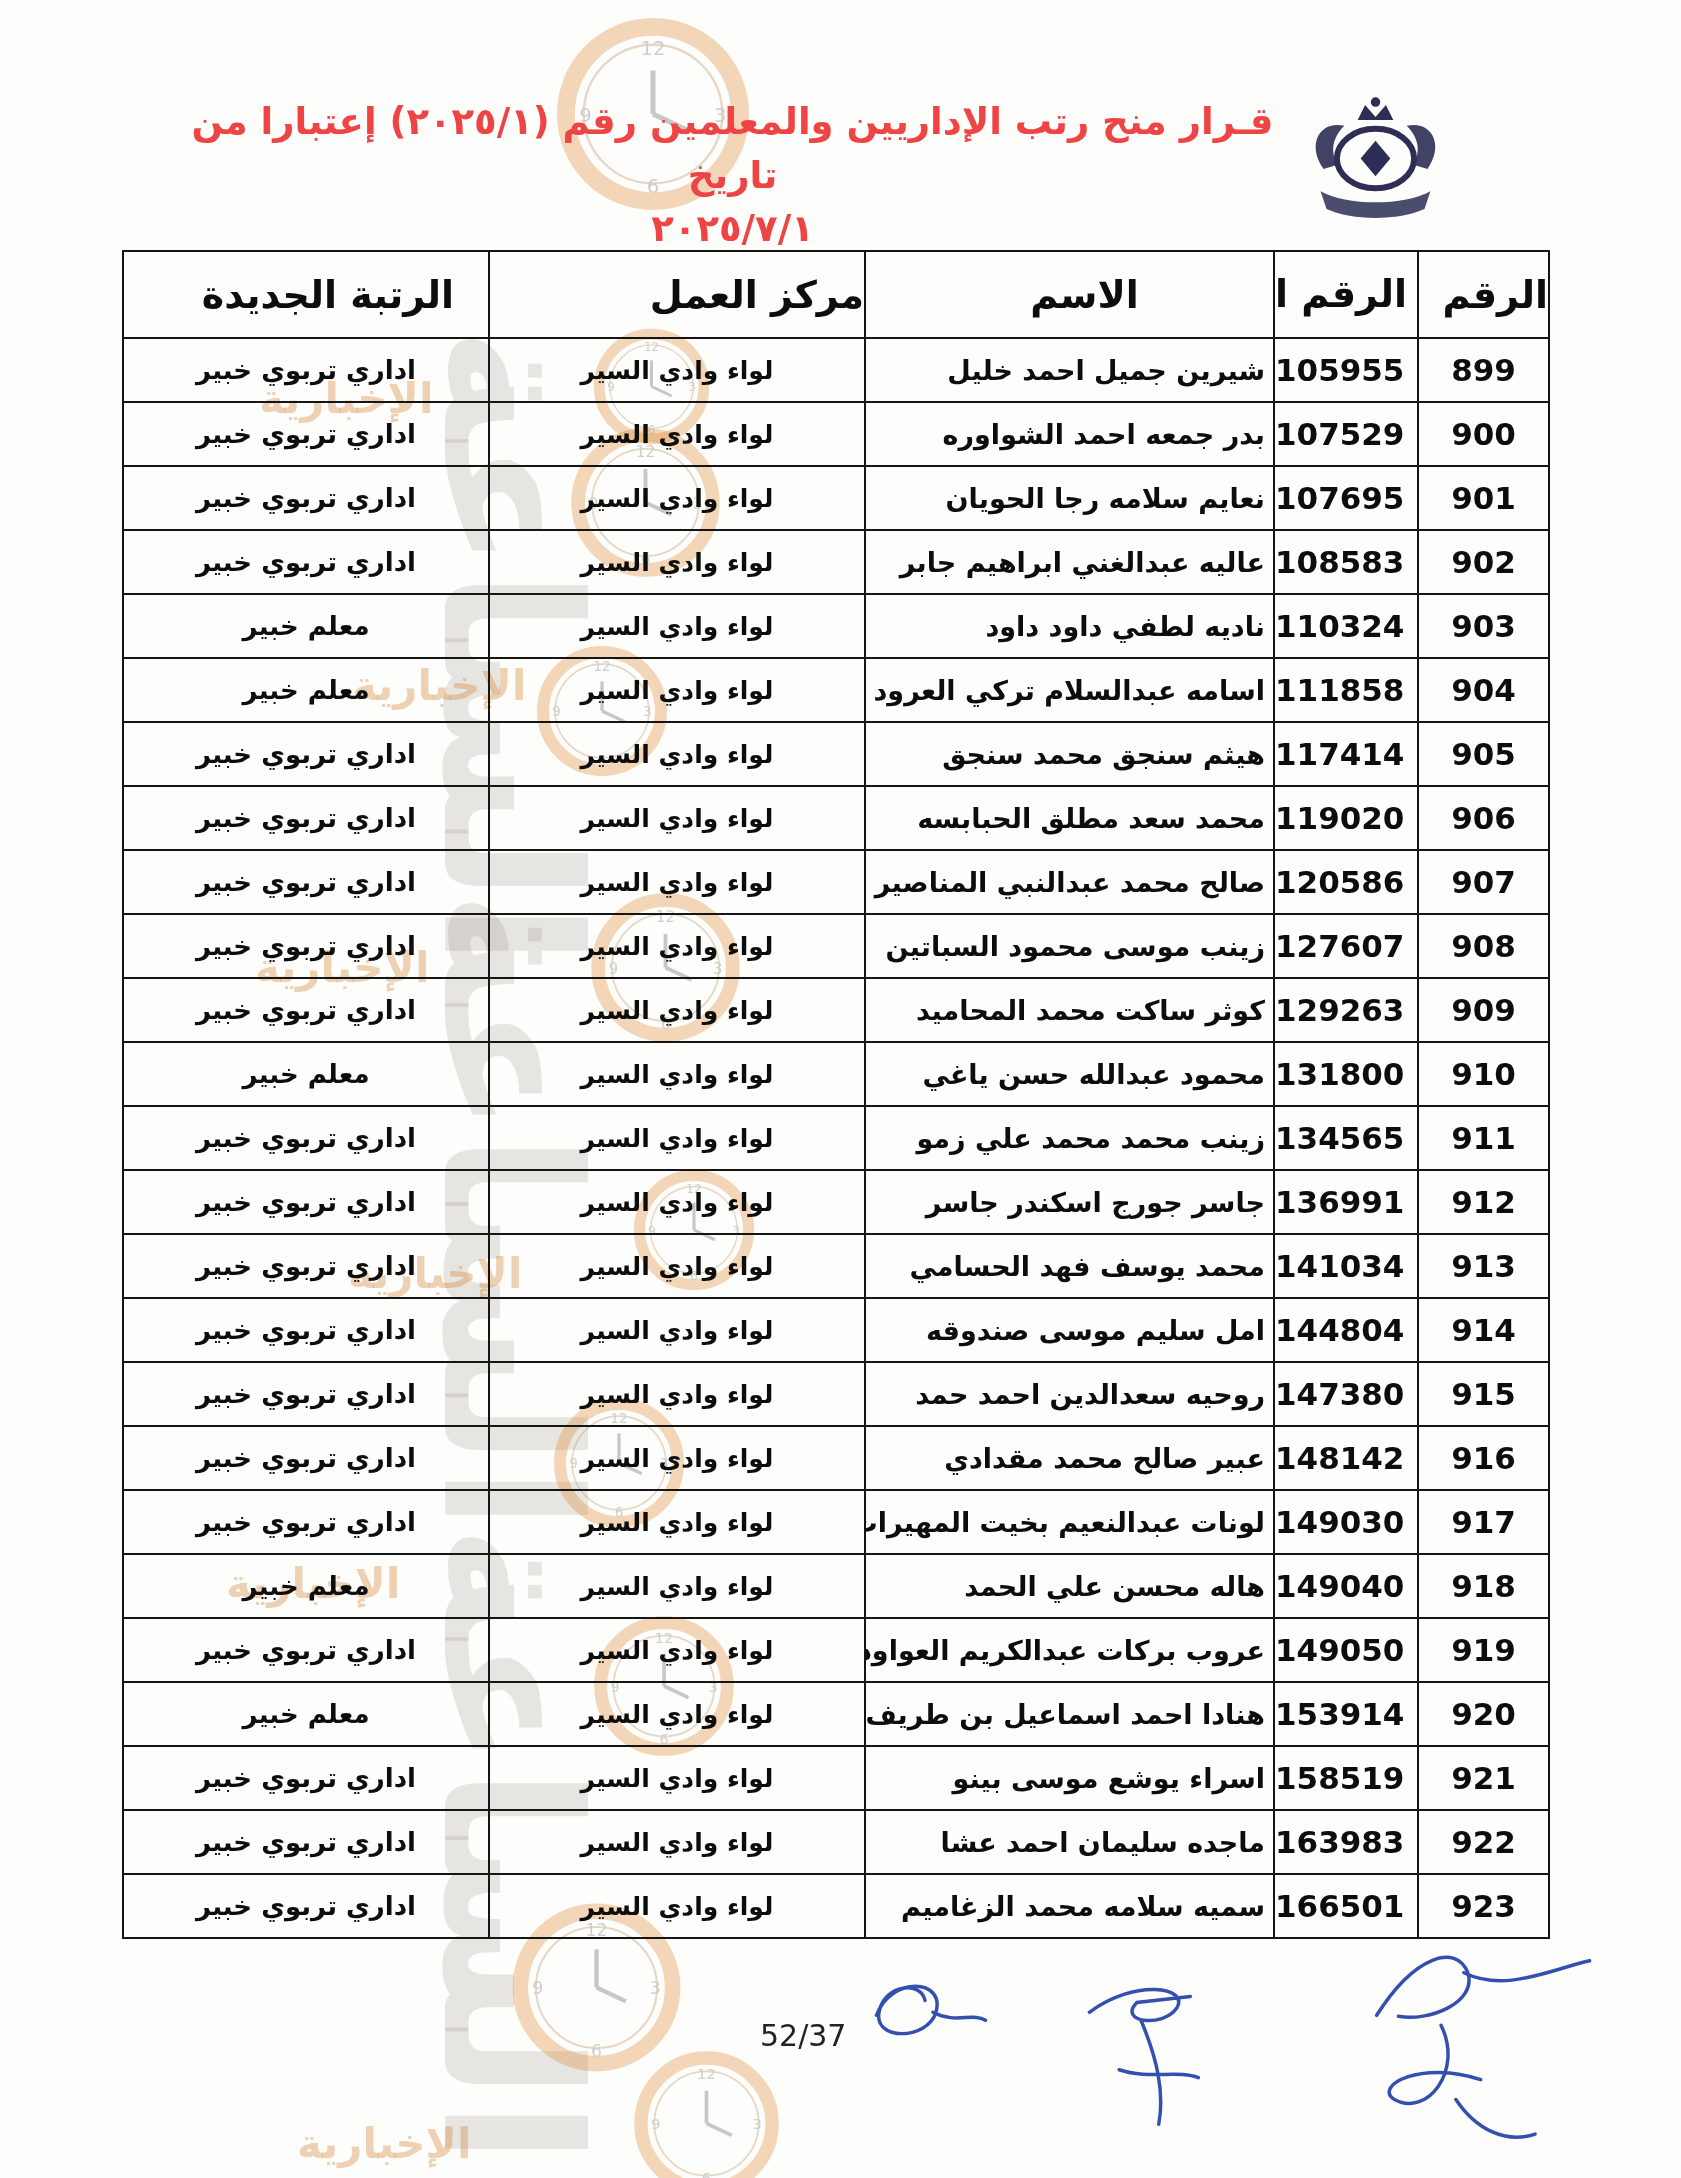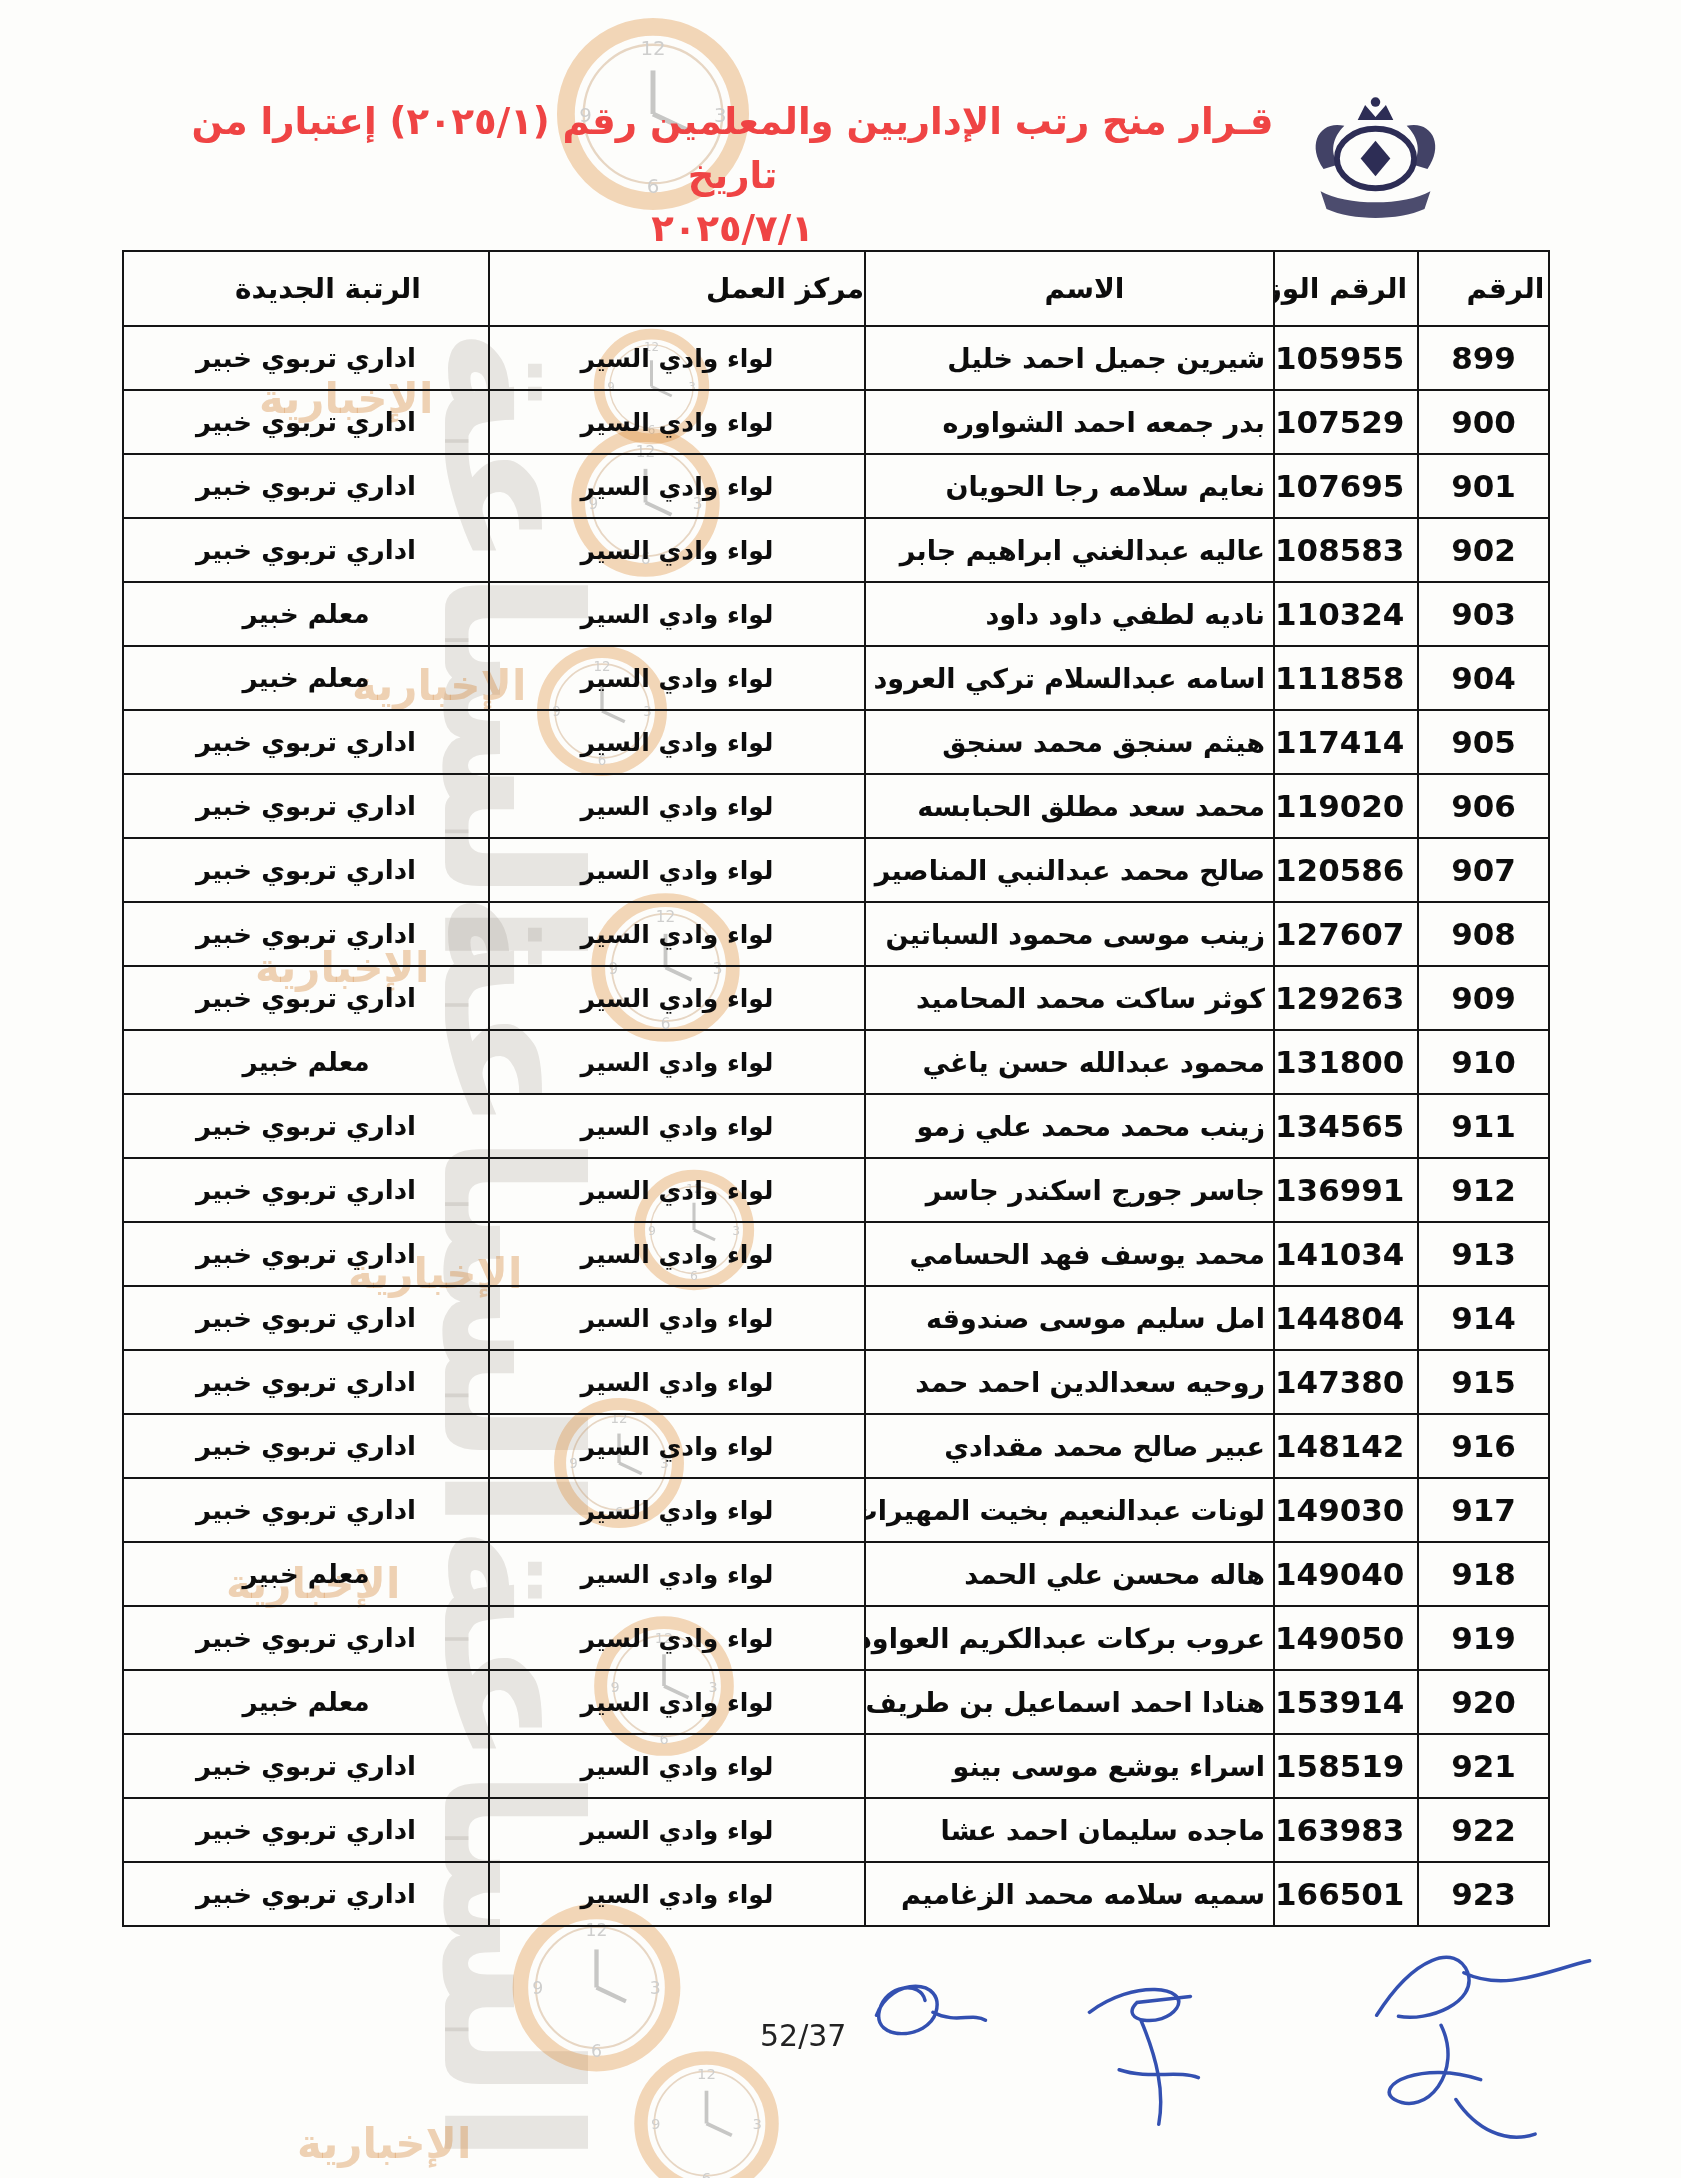--- a/index.html
+++ b/index.html
@@ -60,21 +60,21 @@
     table-layout:fixed;
     background:transparent;
   }
   table.ranks th, table.ranks td {
     border:2.5px solid #151515;
     font-weight:bold;
     color:#0d0d0d;
     overflow:hidden;
     white-space:nowrap;
   }
-  table.ranks thead th { height:75px; font-size:28px; vertical-align:middle;padding-left:44px; }
+  table.ranks thead th { height:87px; font-size:38px; vertical-align:middle;padding-left:44px; }
   table.ranks tbody td { height:64px; vertical-align:middle; }
 
   th.h-no     { text-align:center; }
   th.h-mno    { text-align:right; padding-right:10px; white-space:normal; line-height:1.35; }
   th.h-name   { text-align:center; padding-right:14px; }
   th.h-center { text-align:right; }
   th.h-rank   { text-align:center; }
 
   td.cell-no     { direction:ltr; text-align:center; font-size:31px; }
   td.cell-mno    { direction:ltr; text-align:left; font-size:31px; }

